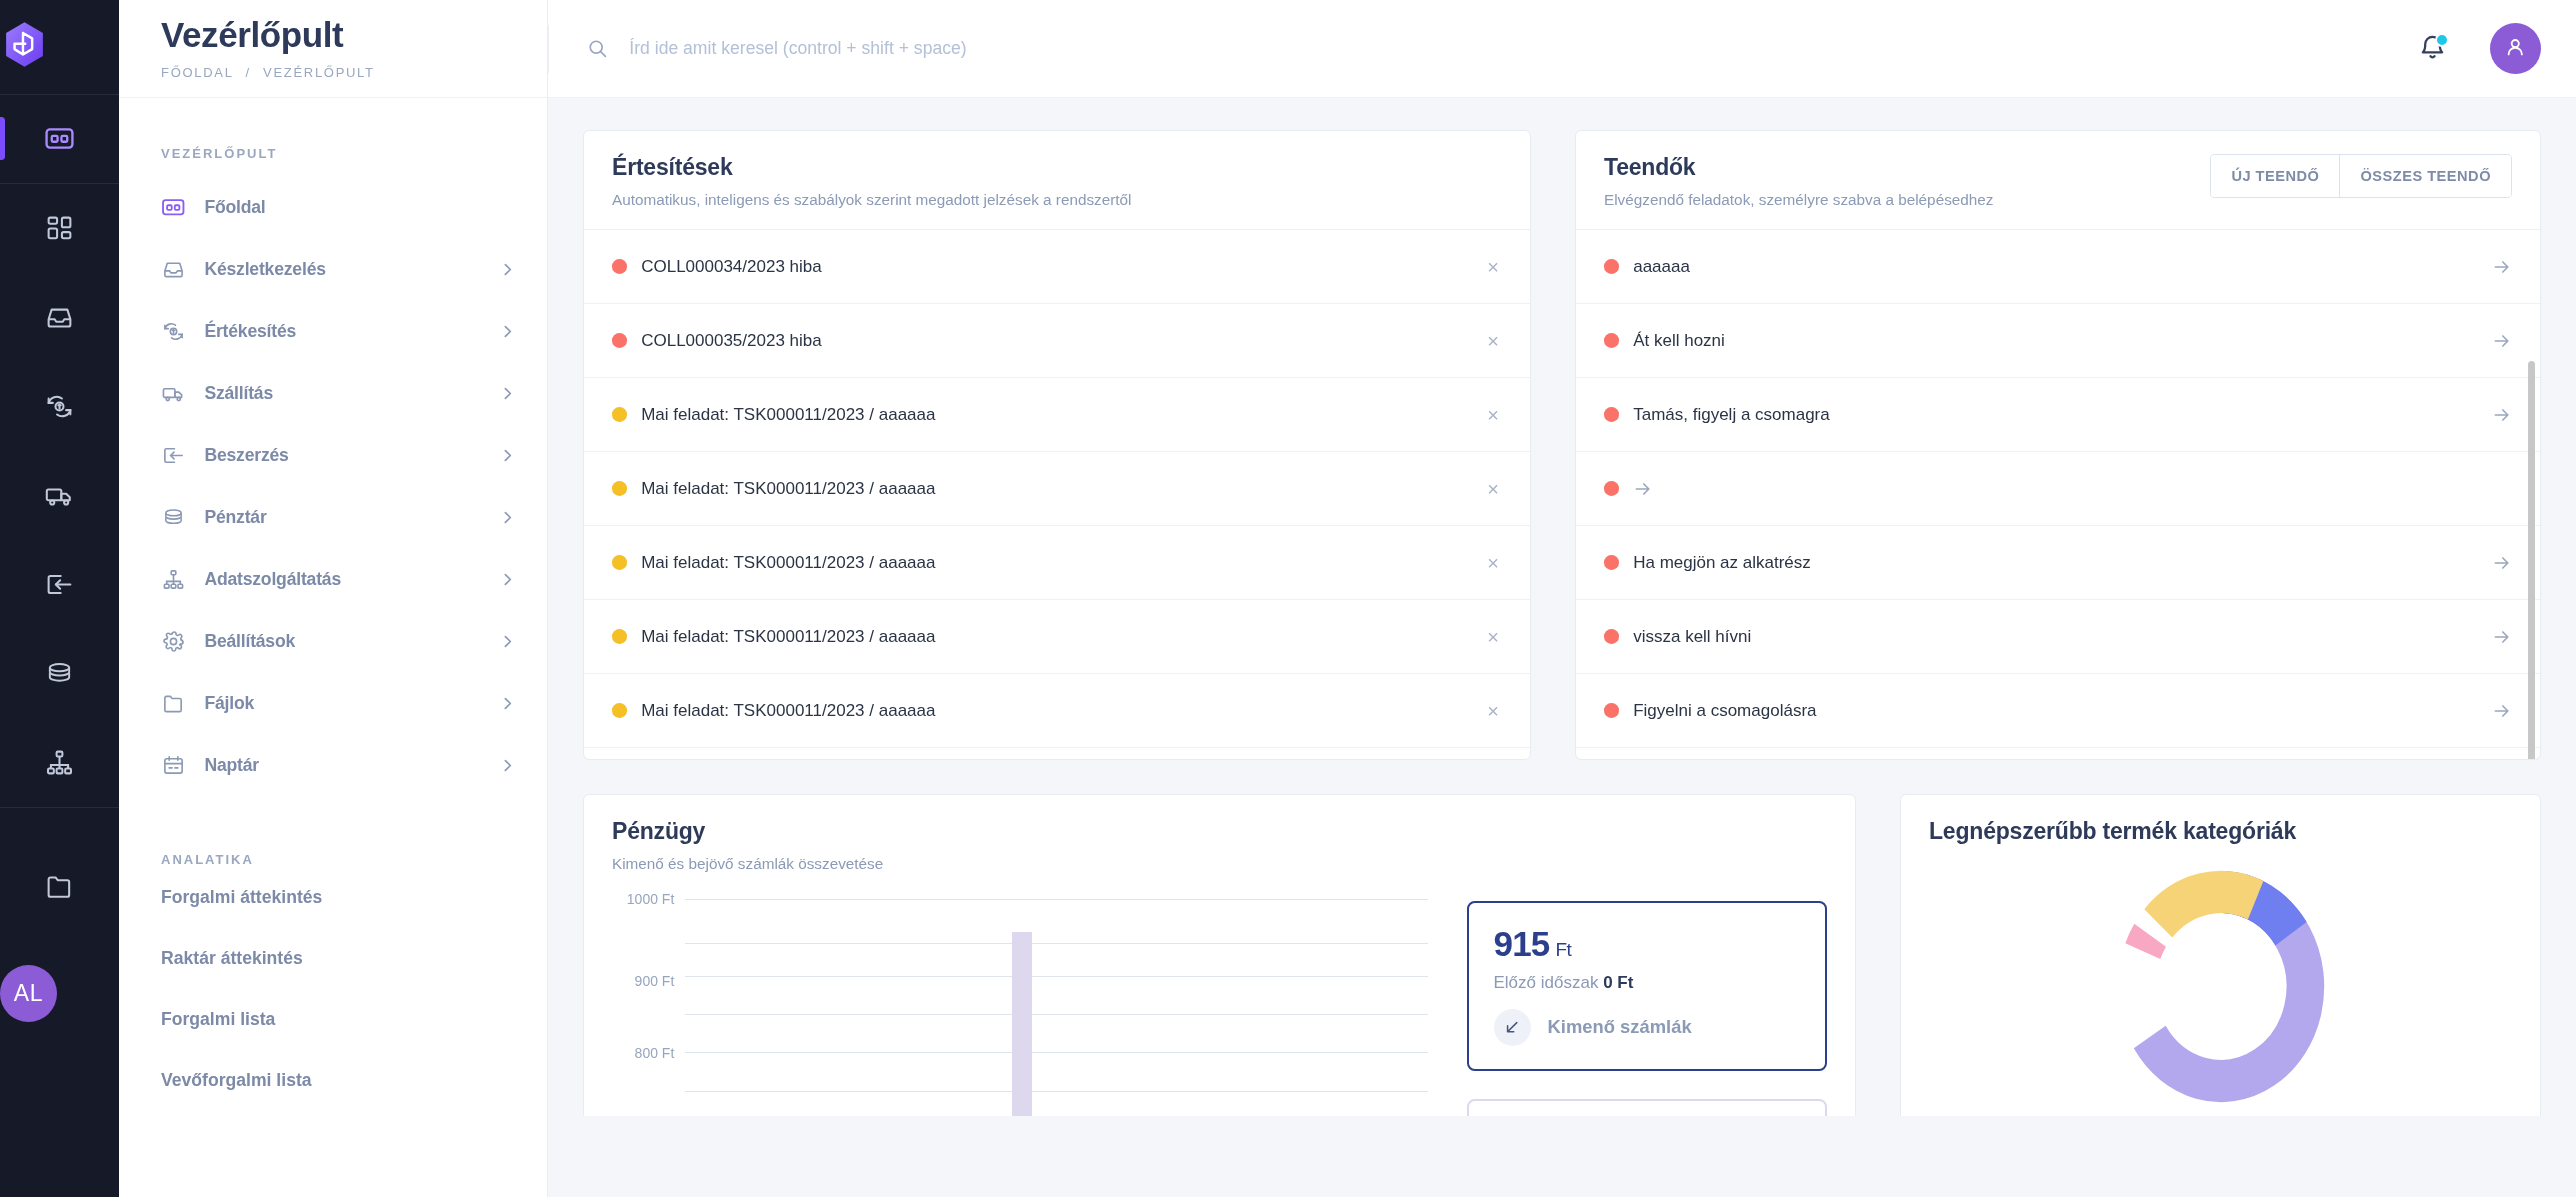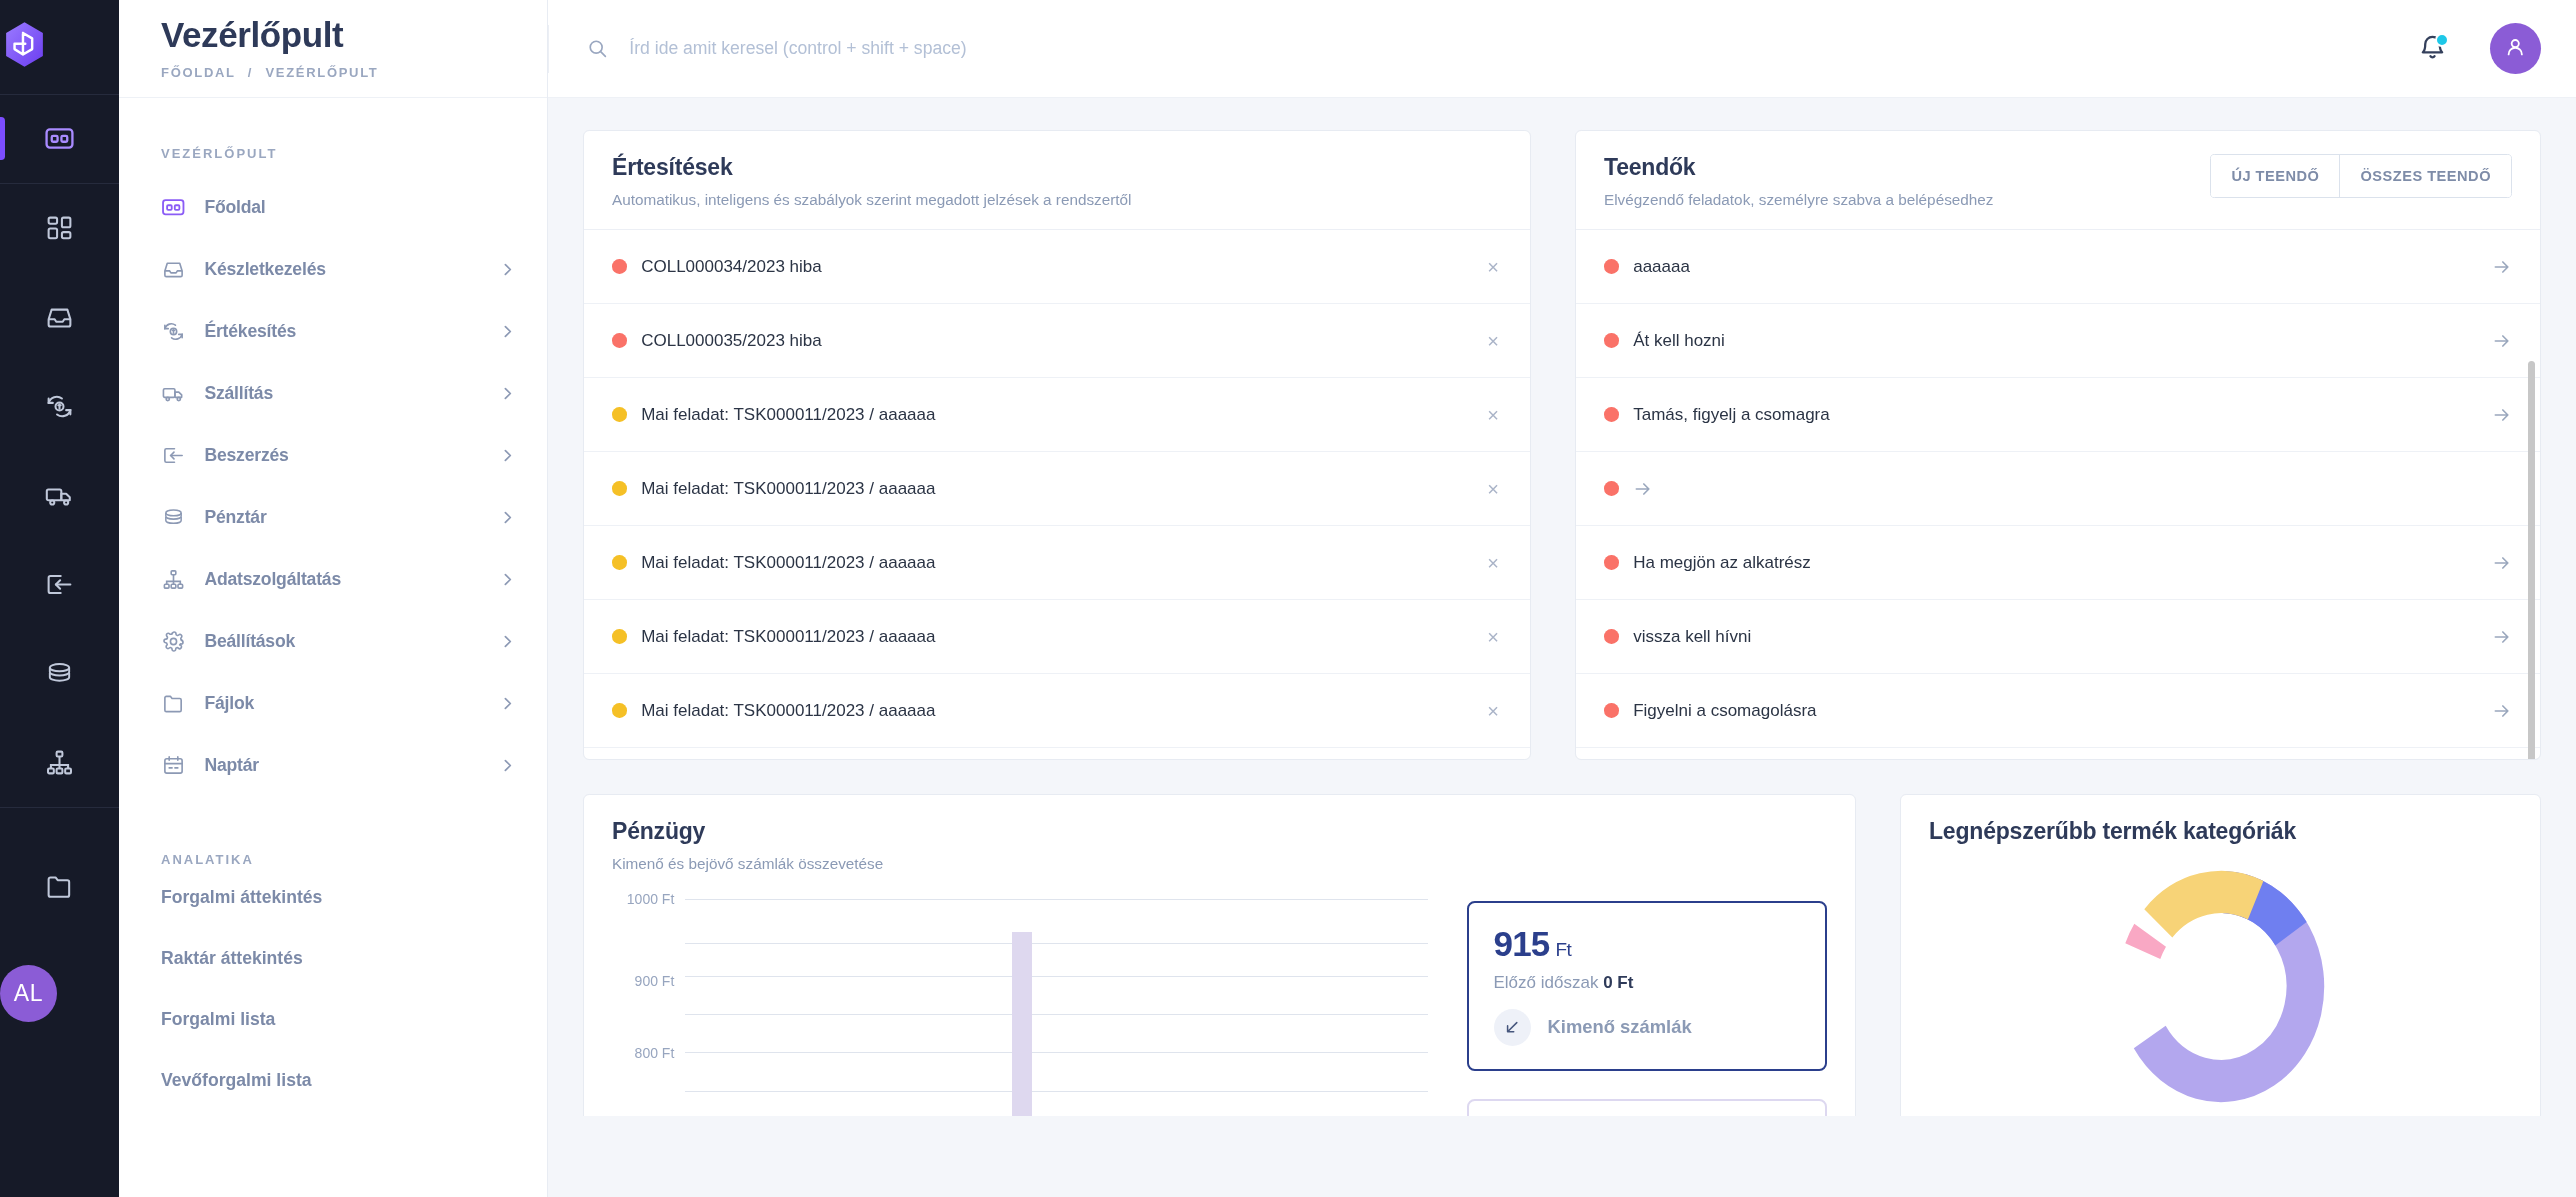--- a/index.html
+++ b/index.html
@@ -46,21 +46,21 @@
     background: #fff; border-right: 0.8px solid #e8ecf3;
     overflow: hidden; position: relative;
   }
   .sb-head { height: 98px; padding: 17px 0 0 42px; border-bottom: 0.8px solid #eef1f6; }
   .sb-title {
     font-size: 35px; font-weight: bold; color: #2e3a59;
     letter-spacing: -0.4px; line-height: 1.05;
   }
   .sb-crumbs {
     margin-top: 11.5px; font-size: 13px; letter-spacing: 1.7px;
-    color: #9aa7c0; font-weight: 700;
+    color: #9aa7c0; font-weight: 400;
   }
   .sb-crumbs span { cursor: pointer; }
   .sb-crumbs .sep { margin: 0 7px; cursor: default; }
 
   .sb-section {
     font-size: 13px; letter-spacing: 2px; color: #9aa7c0;
     font-weight: 600; padding: 0 0 0 42px;
   }
   .sb-sec-1 { margin-top: 48px; }
   .sb-sec-2 { margin-top: 56px; }

